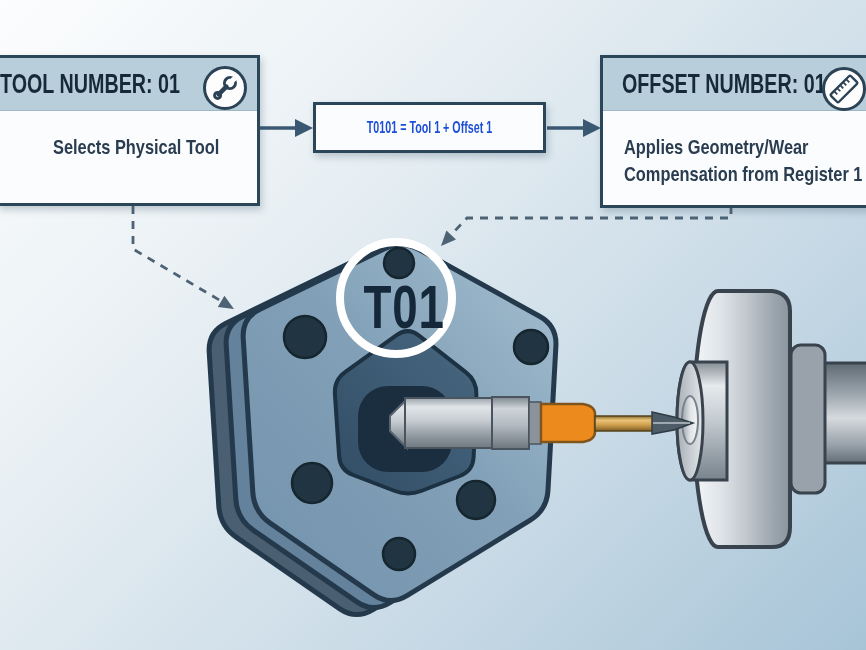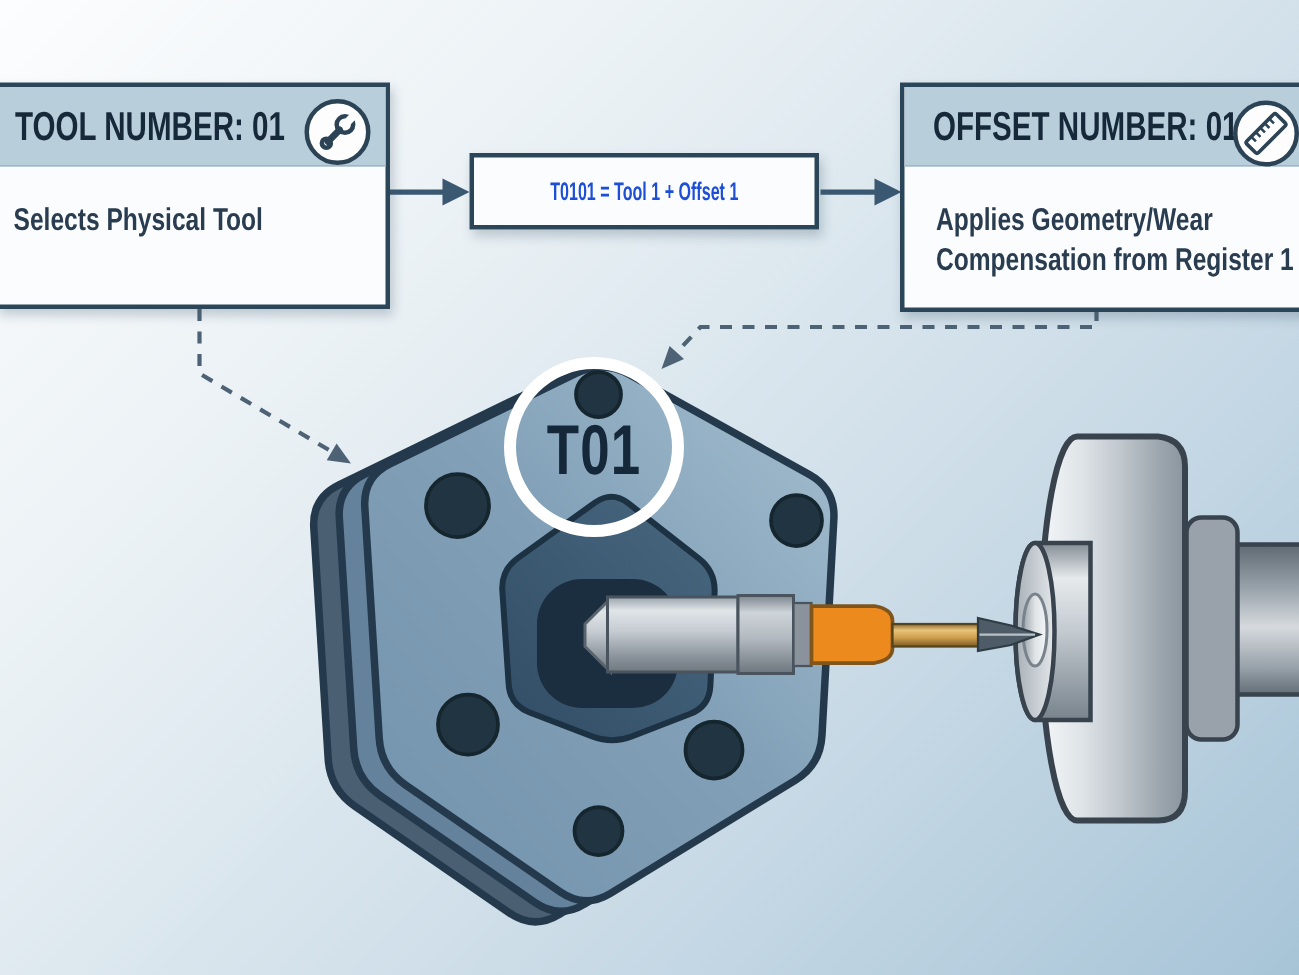--- a/index.html
+++ b/index.html
@@ -15,39 +15,39 @@
   .box-header { height:52px; background:#b9cedb; border-bottom:1px solid #9fb6c5;
                 display:flex; align-items:center; position:relative; }
   .box-title { font-size:27px; font-weight:bold; color:#16293a; }
   .cond  { display:inline-block; transform:scaleX(0.73); transform-origin:0 50%; white-space:nowrap; }
   .cond2 { display:inline-block; transform:scaleX(0.78); transform-origin:0 50%; white-space:nowrap; }
   .condc { display:inline-block; transform:scaleX(0.63); transform-origin:50% 50%; white-space:nowrap; }
   .box-body { padding-top:22px; }
   .box-line { font-size:21px; font-weight:bold; color:#2a3d50; line-height:27px; }
 
   .box-tool   { left:-3px;  top:55px;  width:263px; height:151px; }
-  .box-tool .box-header { padding-left:10px; }
-  .box-tool .box-body   { padding-left:9px; }
+  .box-tool .box-header { }
+  .box-tool .box-body   { padding-left:25px;margin-left:28px; }
 
   .box-offset { left:600px; top:55px;  width:285px; height:153px; }
   .box-offset .box-header { padding-left:19px; }
   .box-offset .box-body   { padding-left:21px; }
 
   .box-formula { left:313px; top:102px; width:233px; height:51px;
                  display:flex; align-items:center; justify-content:center; }
   .formula-text { font-size:17px; font-weight:bold; color:#1d4ed8; }
 
   .icon-circle { position:absolute; width:44px; height:44px; border-radius:50%;
                  background:#fdfdfe; border:3px solid #2c4356; box-sizing:border-box;
                  display:flex; align-items:center; justify-content:center; }
   .box-tool .icon-circle   { left:203px; top:8px; }
   .box-offset .icon-circle { left:219px; top:9px; }
 
   .t01-label { position:absolute; left:350px; top:272px; width:92px; text-align:center;
-               font-size:47px; font-weight:bold; color:#15283a; letter-spacing:1px; }
+               font-size:61px; font-weight:bold; color:#15283a; letter-spacing:1px; }
   .t01-label span { display:inline-block; transform:scaleX(0.75); transform-origin:50% 50%; }
 </style>
 </head>
 <body>
 
 <div class="canvas">
 
   <svg class="art" viewBox="0 0 866 650">
     <defs>
       <path id="hexP" d="M384,249 Q402,240 419.5,249.7 L539.5,316.3 Q557,326 555.9,346

